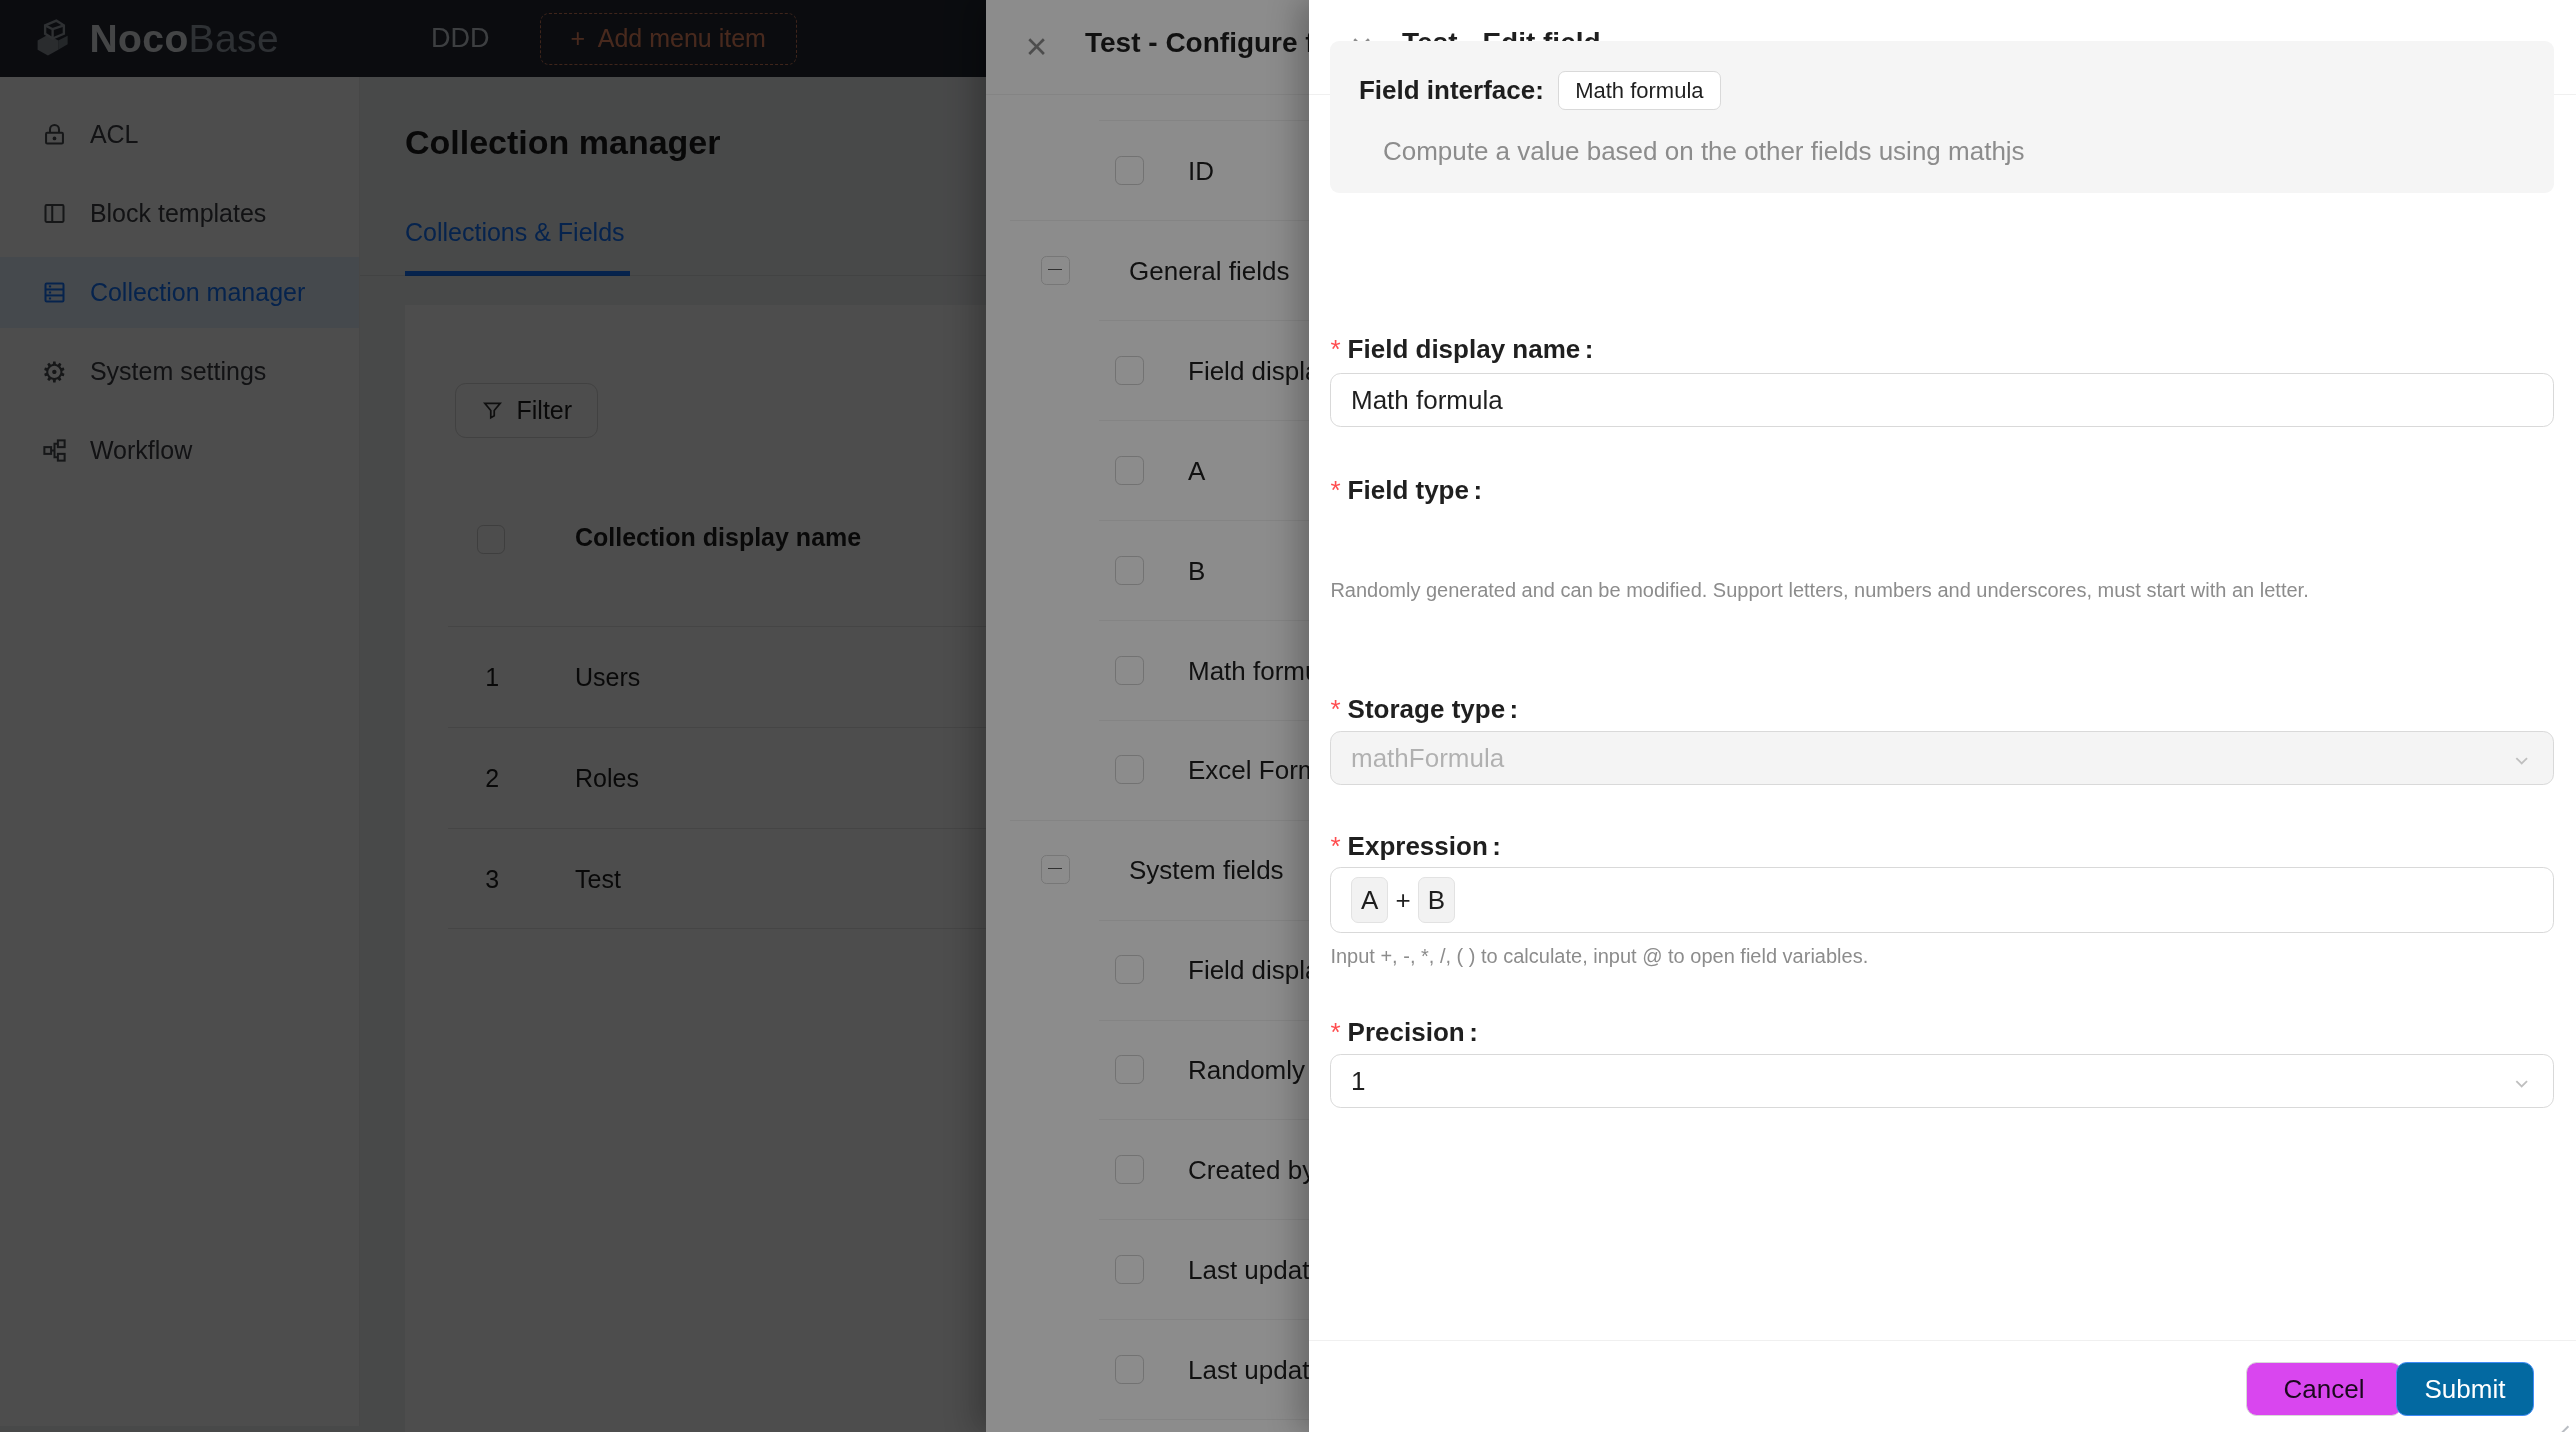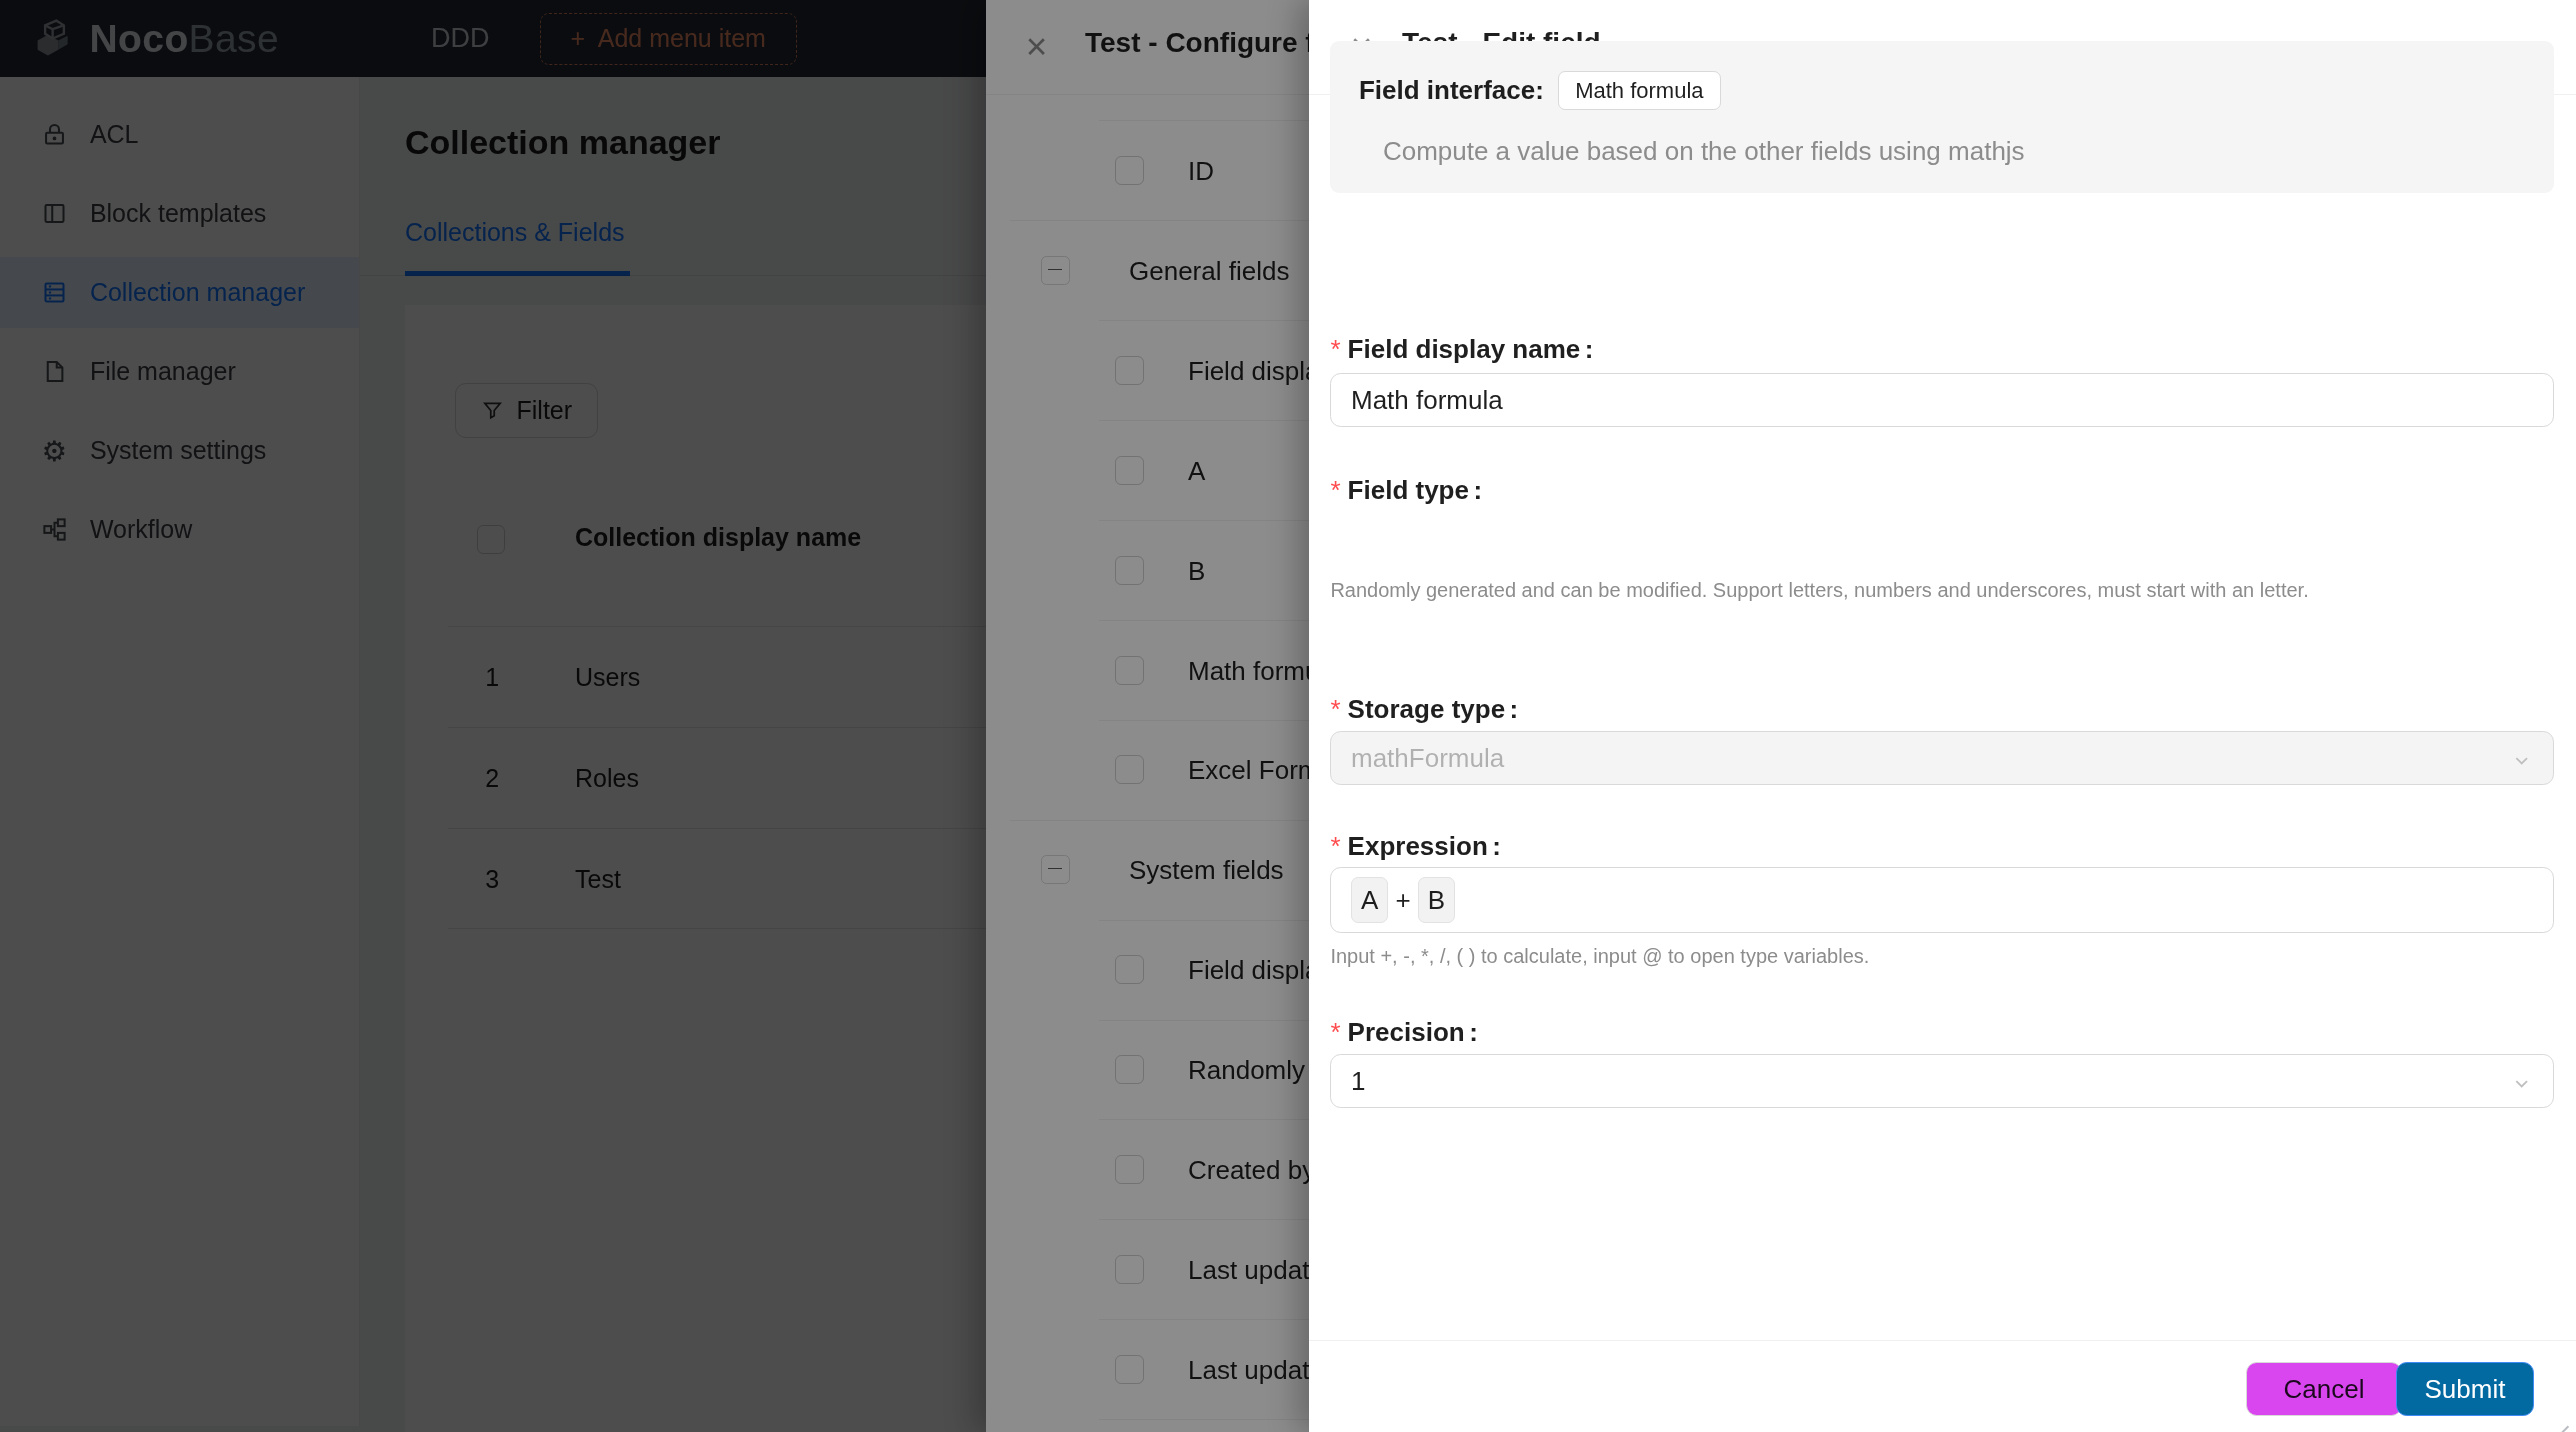--- a/index.html
+++ b/index.html
@@ -142,29 +142,20 @@
             <line x1="4" y1="14.6" x2="20" y2="14.6"></line>
             <line x1="7" y1="6.6" x2="9" y2="6.6"></line>
             <line x1="7" y1="12" x2="9" y2="12"></line>
             <line x1="7" y1="17.3" x2="9" y2="17.3"></line>
           </svg>
       </span>
       <span>Collection manager</span>
     </div>
     <div class="side-item">
       <span class="s-icon">
-        <svg viewBox="0 0 24 24" fill="none" stroke="currentColor" stroke-width="1.8">
-            <path d="M6 3.5 h8 l5 5 v12 h-13 z"></path>
-            <path d="M14 3.5 v5 h5"></path>
-          </svg>
-      </span>
-      <span>File manager</span>
-    </div>
-    <div class="side-item">
-      <span class="s-icon">
           <span class="gear-glyph">⚙</span>
         </span>
       <span>System settings</span>
     </div>
     <div class="side-item">
       <span class="s-icon">
         <svg viewBox="0 0 24 24" fill="none" stroke="currentColor" stroke-width="1.8">
             <rect x="3" y="9" width="6" height="6"></rect>
             <rect x="15" y="3" width="6" height="6"></rect>
             <rect x="15" y="15" width="6" height="6"></rect>
@@ -310,21 +301,21 @@
         </svg>
     </span>
   </div>
 
   <div class="fi-label" style="top:831px">Expression</div>
   <div class="fi-input expr-input" style="top:867px">
     <span class="token-chip">A</span>
     <span class="token-op">+</span>
     <span class="token-chip">B</span>
   </div>
-  <div class="fi-help" style="top:937px">Input +, -, *, /, ( ) to calculate, input @ to open type variables.</div>
+  <div class="fi-help" style="top:937px">Input +, -, *, /, ( ) to calculate, input @ to open field variables.</div>
 
   <div class="fi-label" style="top:1017px">Precision</div>
   <div class="fi-input" style="top:1054px">
     <span>1</span>
     <span class="sel-arrow">
       <svg viewBox="0 0 24 24" fill="none" stroke="currentColor" stroke-width="2">
           <polyline points="6,9 12,15 18,9"></polyline>
         </svg>
     </span>
   </div>

